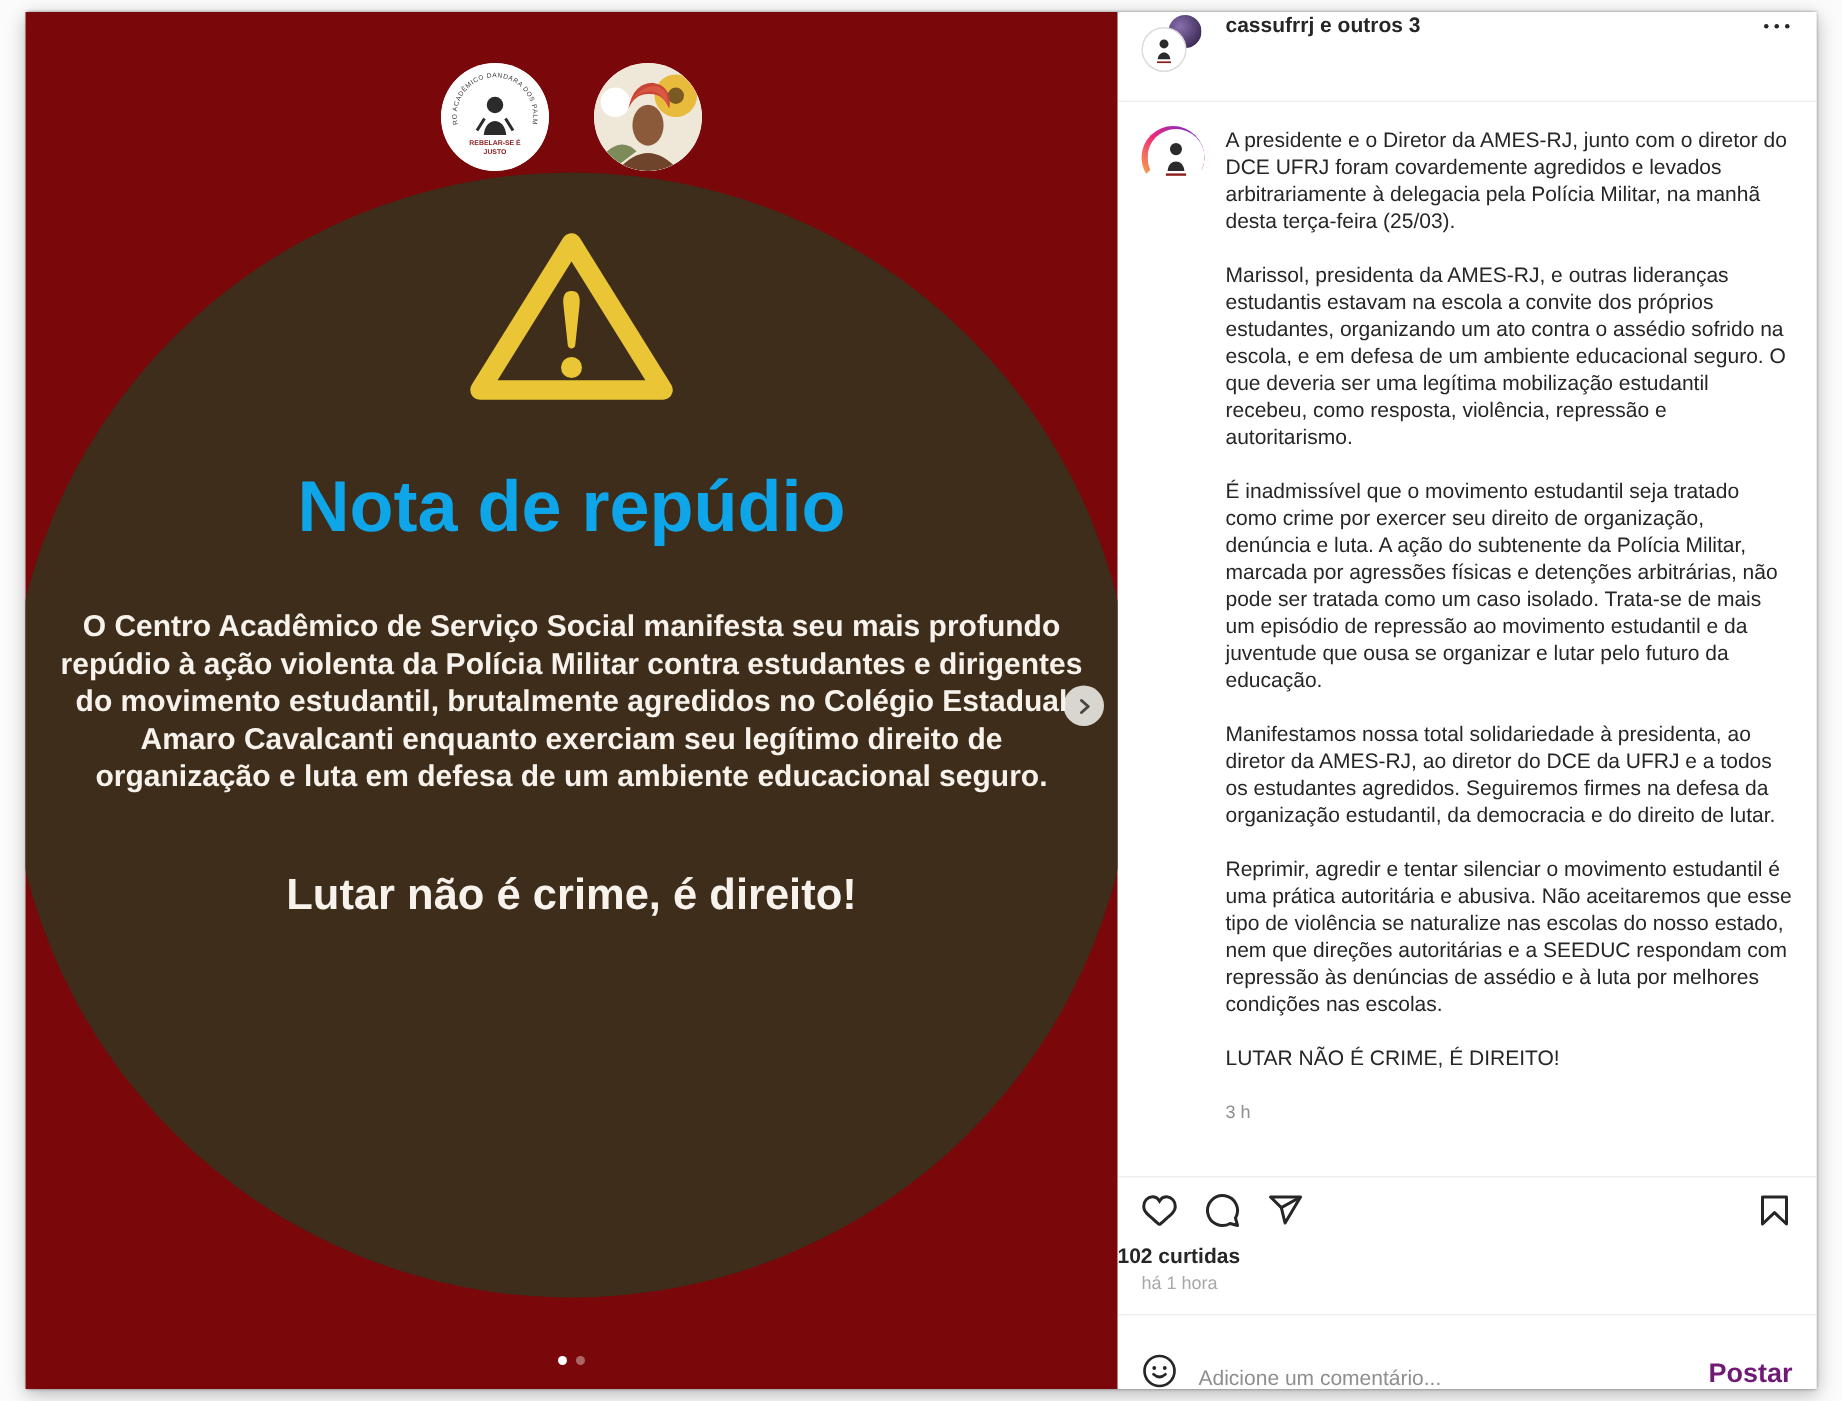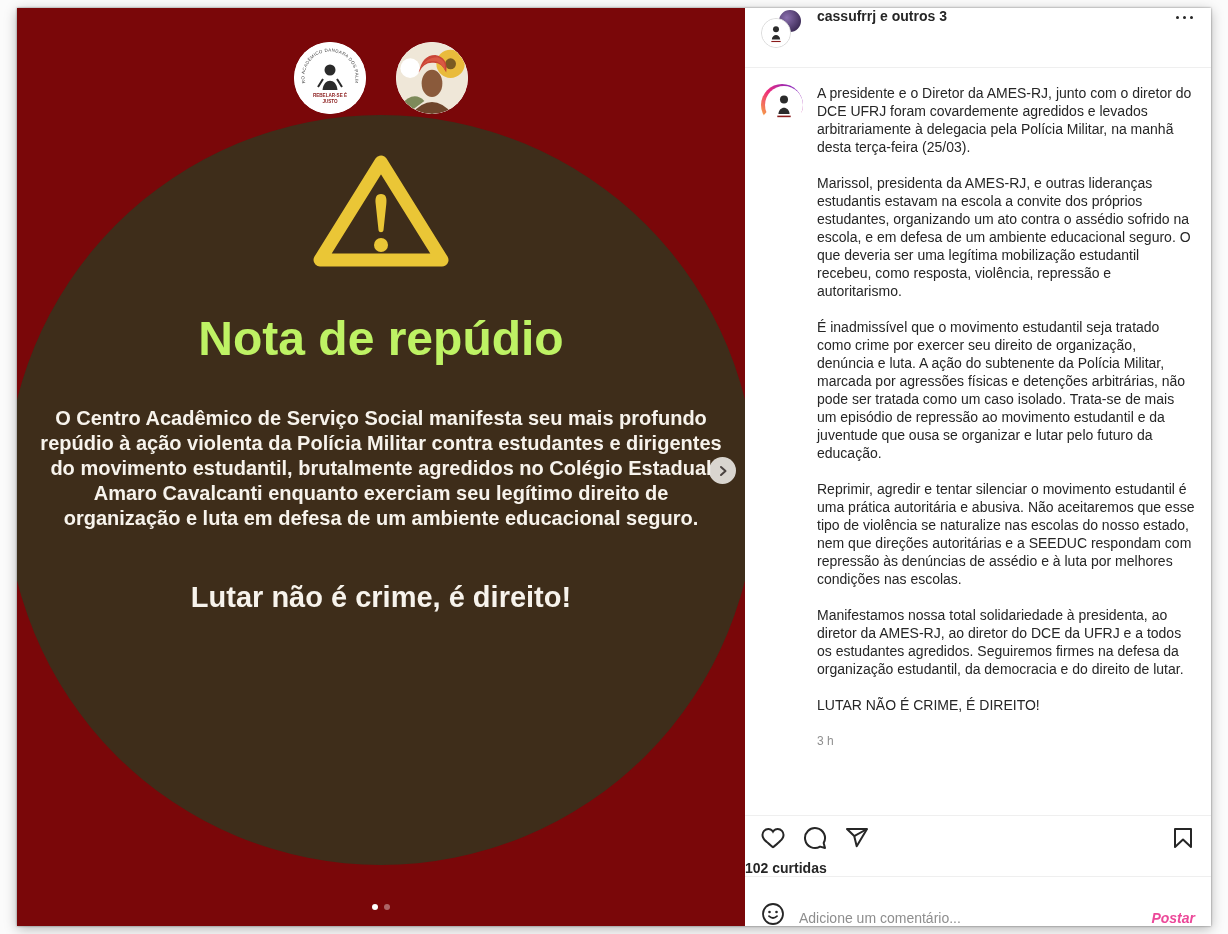--- a/index.html
+++ b/index.html
@@ -16,21 +16,21 @@
   .media{position:relative;flex:0 0 728px;width:728px;height:100%;background:#7a0709;overflow:hidden;}
   .logos{position:absolute;top:34px;left:0;right:0;display:flex;justify-content:center;gap:30px;z-index:3;}
   .logo-circle{width:72px;height:72px;border-radius:50%;overflow:hidden;background:#fff;}
   .logo-circle svg{display:block;width:100%;height:100%;}
   .big-circle{
     position:absolute;top:107px;left:50%;transform:translateX(-50%);
     width:750px;height:750px;border-radius:50%;background:#3e2d1a;
     display:flex;flex-direction:column;align-items:center;padding-top:34px;box-sizing:border-box;z-index:1;
   }
   .warning{width:146px;height:124px;}
-  .media-title{margin-top:38px;font-size:48px;font-weight:bold;color:#bef264;}
+  .media-title{margin-top:38px;font-size:48px;font-weight:bold;color:#0ea5e9;}
   .media-body{margin-top:40px;width:684px;text-align:center;font-size:20px;line-height:1.25;font-weight:bold;color:#f7f3ec;}
   .media-footer{margin-top:50px;font-size:29px;font-weight:bold;color:#f7f3ec;}
   .next-btn{
     position:absolute;right:9px;top:449px;width:27px;height:27px;border-radius:50%;
     background:rgba(245,243,240,.85);display:flex;align-items:center;justify-content:center;cursor:pointer;z-index:4;
   }
   .dots{position:absolute;bottom:16px;left:0;right:0;display:flex;justify-content:center;gap:6px;z-index:4;}
   .dot{width:6px;height:6px;border-radius:50%;background:rgba(255,255,255,.38);}
   .dot.active{background:#ffffff;}
   
@@ -59,21 +59,21 @@
     background:linear-gradient(180deg,#f4807c 0%,#e23b38 45%,#b71c1c 100%);box-shadow:inset 0 1px 0 rgba(255,255,255,.5);}
   .dfooter{flex:0 0 auto;border-top:1px solid #efefef;}
   .action-row{display:flex;align-items:center;padding:10px 16px 6px;}
   .action-row .ico{cursor:pointer;margin-right:18px;display:flex;}
   .action-row .bookmark{margin-left:auto;margin-right:0;}
   .likes{padding:4px 0 0;font-weight:bold;font-size:14px;cursor:pointer;}
   .timeago{padding:3px 16px 14px;font-size:12px;color:#a8a8a8;}
   .comment-row{border-top:1px solid #efefef;height:50px;display:flex;align-items:flex-end;padding:0 16px;box-sizing:border-box;}
   .smiley{cursor:pointer;display:flex;}
   .placeholder{color:#8e8e8e;font-size:14px;margin-left:14px;flex:1;cursor:text;}
-  .postar{color:#ec4899;font-weight:bold;font-size:14px;cursor:pointer;font-style:italic;}
+  .postar{color:#701a75;font-weight:bold;font-size:18px;cursor:pointer;}
 </style>
 </head>
 <body>
 
 <div class="frame">
 
   <div class="media">
     <div class="logos">
       <div class="logo-circle">
         <svg viewBox="0 0 72 72">
@@ -167,22 +167,22 @@
             <path d="M12,25 C12.5,17.5 21.5,17.5 22,25 Z" fill="#2b2b2b"></path>
             <rect x="11" y="26.5" width="12" height="1.4" fill="#8a1a1a"></rect>
           </svg>
         </span>
       </div>
       <div class="cap-text">
         <div>
             <p>A presidente e o Diretor da AMES-RJ, junto com o diretor do DCE UFRJ foram covardemente agredidos e levados arbitrariamente à delegacia pela Polícia Militar, na manhã desta terça-feira (25/03).</p>
             <p>Marissol, presidenta da AMES-RJ, e outras lideranças estudantis estavam na escola a convite dos próprios estudantes, organizando um ato contra o assédio sofrido na escola, e em defesa de um ambiente educacional seguro. O que deveria ser uma legítima mobilização estudantil recebeu, como resposta, violência, repressão e autoritarismo.</p>
             <p>É inadmissível que o movimento estudantil seja tratado como crime por exercer seu direito de organização, denúncia e luta. A ação do subtenente da Polícia Militar, marcada por agressões físicas e detenções arbitrárias, não pode ser tratada como um caso isolado. Trata-se de mais um episódio de repressão ao movimento estudantil e da juventude que ousa se organizar e lutar pelo futuro da educação.</p>
+            <p>Manifestamos nossa total solidariedade à presidenta, ao diretor da AMES-RJ, ao diretor do DCE da UFRJ e a todos os estudantes agredidos. Seguiremos firmes na defesa da organização estudantil, da democracia e do direito de lutar.</p>
             <p>Reprimir, agredir e tentar silenciar o movimento estudantil é uma prática autoritária e abusiva. Não aceitaremos que esse tipo de violência se naturalize nas escolas do nosso estado, nem que direções autoritárias e a SEEDUC respondam com repressão às denúncias de assédio e à luta por melhores condições nas escolas.</p>
-            <p>Manifestamos nossa total solidariedade à presidenta, ao diretor da AMES-RJ, ao diretor do DCE da UFRJ e a todos os estudantes agredidos. Seguiremos firmes na defesa da organização estudantil, da democracia e do direito de lutar.</p>
           </div>
         <p class="final-line">LUTAR NÃO É CRIME, É DIREITO!</p>
         <div class="t-small">3 h</div>
       </div>
     </div>
 
     <div class="dfooter">
       <div class="action-row">
         <span class="ico">
           <svg width="24" height="24" viewBox="0 0 24 24" fill="#262626">
@@ -200,20 +200,21 @@
             <polygon points="11.698 20.334 22 3.001 2 3.001 9.218 10.084 11.698 20.334" fill="none" stroke="#262626" stroke-width="2" stroke-linejoin="round"></polygon>
           </svg>
         </span>
         <span class="ico bookmark">
           <svg width="24" height="24" viewBox="0 0 24 24">
             <polygon points="20 21 12 13.44 4 21 4 3 20 3 20 21" fill="none" stroke="#262626" stroke-width="2" stroke-linecap="round" stroke-linejoin="round"></polygon>
           </svg>
         </span>
       </div>
       <div class="likes">102 curtidas</div>
+      <div class="timeago">há 1 hora</div>
       <div class="comment-row">
         <span class="smiley">
           <svg width="24" height="24" viewBox="0 0 24 24">
             <circle cx="12" cy="12" r="10" fill="none" stroke="#262626" stroke-width="1.8"></circle>
             <circle cx="8.5" cy="10" r="1.3" fill="#262626"></circle>
             <circle cx="15.5" cy="10" r="1.3" fill="#262626"></circle>
             <path d="M8 14.2 Q12 17.8 16 14.2" fill="none" stroke="#262626" stroke-width="1.8" stroke-linecap="round"></path>
           </svg>
         </span>
         <span class="placeholder">Adicione um comentário...</span>

